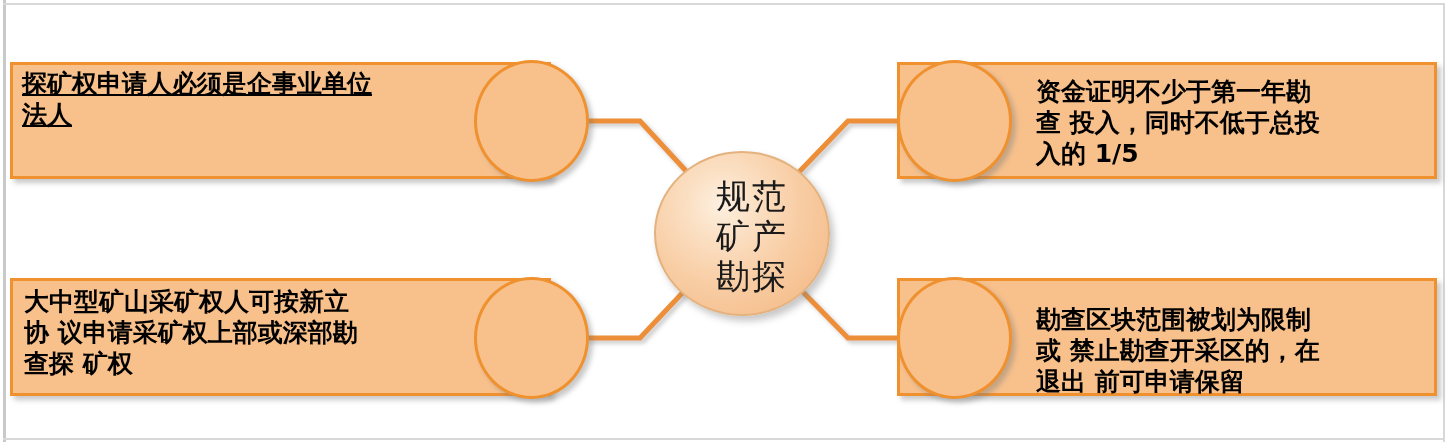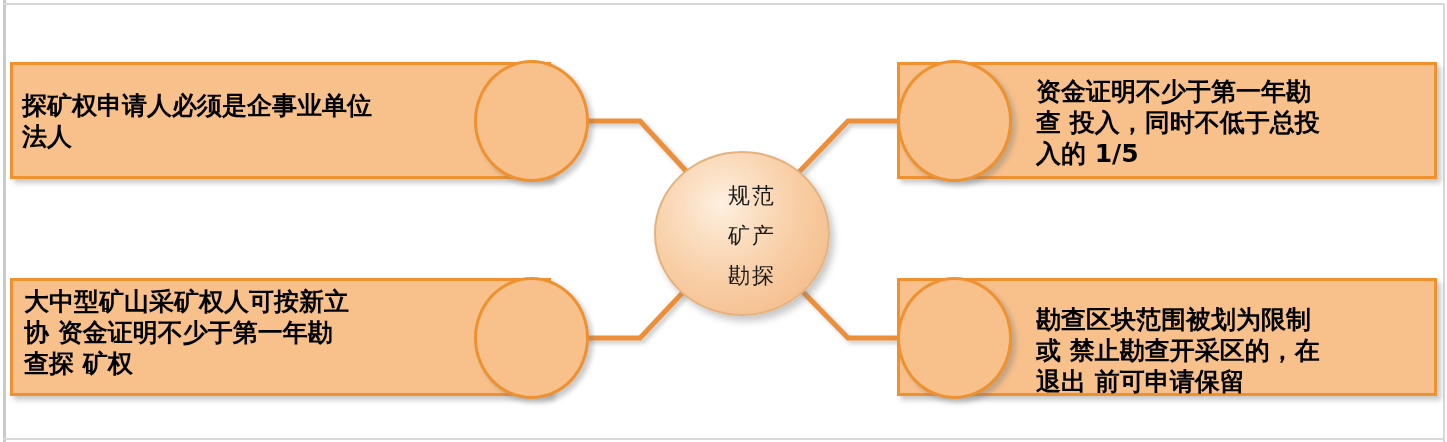--- a/index.html
+++ b/index.html
@@ -67,21 +67,21 @@
   .box-text {
     position: absolute;
     color: #000000;
     font-family: "DejaVu Sans", "Liberation Sans", sans-serif;
     font-weight: bold;
     font-size: 25px;
     line-height: 31px;
     letter-spacing: 0px;
     white-space: pre-line;
   }
-  .text-tl { left: 22px;  top: 90px;  width: 440px; }
+  .text-tl { left: 22px;  top: 68px;  width: 440px; text-decoration: underline; }
   .text-tr { left: 1036px; top: 76px; width: 392px; }
   .text-bl { left: 24px;  top: 286px; width: 440px; }
   .text-br { left: 1036px; top: 304px; width: 392px; }
 
   
   .leaf-circle {
     position: absolute;
     background: #f8c18c;
     border: 3px solid #f0912f;
     border-radius: 50%;
@@ -114,21 +114,21 @@
   .hub-text {
     position: absolute;
     left: 0; top: 0;
     width: 176px;
     height: 165px;
     display: flex;
     flex-direction: column;
     align-items: center;
     justify-content: center;
     font-family: "DejaVu Serif", "Liberation Serif", serif;
-    font-size: 22px;
+    font-size: 34px;
     line-height: 40px;
     color: #1a1a1a;
     letter-spacing: 2px;
     text-align: right;
     padding-left: 16px;
     box-sizing: border-box;
     white-space: pre-line;
   }
 </style>
 </head>
@@ -171,21 +171,21 @@
   <div class="leaf-circle circle-br"></div>
 
   <div class="box-text text-tl">探矿权申请人必须是企事业单位
 法人</div>
 
   <div class="box-text text-tr">资金证明不少于第一年勘
 查   投入，同时不低于总投
 入的 1/5</div>
 
   <div class="box-text text-bl">大中型矿山采矿权人可按新立
-协   资金证明不少于第一年勘
+协   议申请采矿权上部或深部勘
 查探 矿权</div>
 
   <div class="box-text text-br">勘查区块范围被划为限制
 或   禁止勘查开采区的，在
 退出 前可申请保留</div>
 
   <div class="hub">
     <div class="hub-text">规范
 矿产
 勘探</div>

